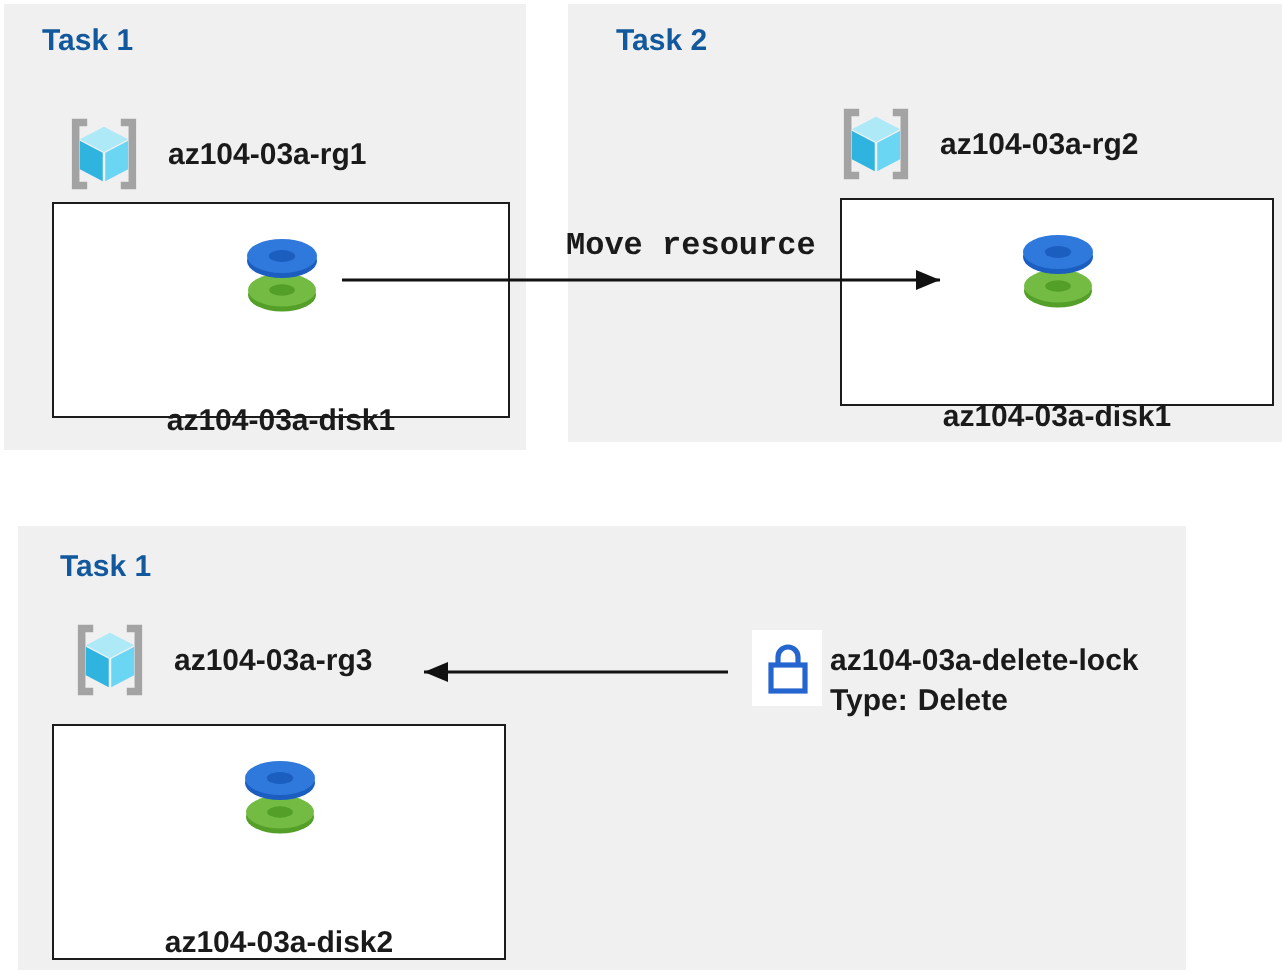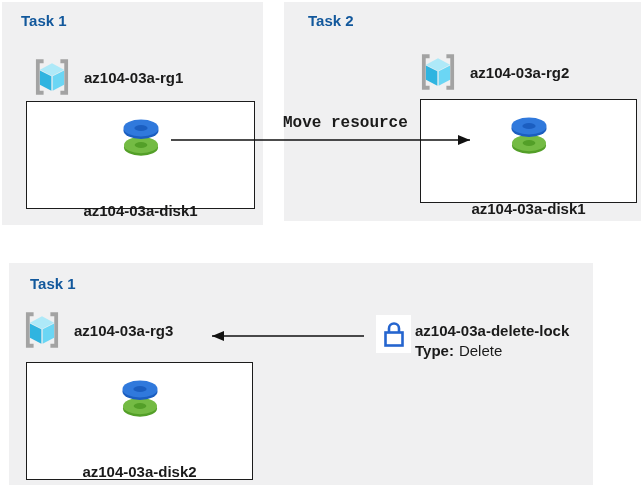--- a/index.html
+++ b/index.html
@@ -12,21 +12,21 @@
   #task3-panel { left:9px;   top:263px; width:584px; height:222px; }
 
   .task-title { position:absolute; font-size:15px; font-weight:700; color:var(--title-blue,#12589c); white-space:nowrap; }
   #task1-panel .task-title { left:19px; top:10px; }
   #task2-panel .task-title { left:24px; top:10px; }
   #task3-panel .task-title { left:21px; top:12px; }
 
   .rg-group { position:absolute; display:flex; align-items:center; gap:11px; }
   #task1-panel .rg-group { left:29px;  top:54px; }
   #task2-panel .rg-group { left:133px; top:49px; }
-  #task3-panel .rg-group { left:12px;  top:46px; }
+  #task3-panel .rg-group { left:25px;  top:46px; }
   .rg-icon { width:42px; height:42px; display:block; }
   .rg-label { font-size:15px; font-weight:700; white-space:nowrap; }
 
   .resource-box { position:absolute; background:#ffffff; border:1.6px solid var(--box-border,#1c1c1c); }
   #task1-panel .resource-box { left:24px;  top:99px; width:229px; height:108px; }
   #task2-panel .resource-box { left:136px; top:97px; width:217px; height:104px; }
   #task3-panel .resource-box { left:17px;  top:99px; width:227px; height:118px; }
 
   .disk-icon { position:absolute; left:50%; transform:translateX(-50%); top:15px; width:48px; height:42px; }
   .resource-label { position:absolute; left:0; width:100%; top:59px; text-align:center; font-size:15px; font-weight:700; white-space:nowrap;margin-top:41px; }
@@ -35,21 +35,21 @@
   #arrows line { stroke:var(--arrow,#111111); stroke-width:1.6; }
   #arrows .head { fill:var(--arrow,#111111); }
 
   #move-label { position:absolute; left:283px; top:114px; font-size:16px; font-weight:700; white-space:nowrap;font-family:Liberation Mono, monospace; }
 
   #lock-chip { position:absolute; left:376px; top:315px; width:35px; height:38px; background:#ffffff;
                display:flex; align-items:center; justify-content:center; }
   #lock-text { position:absolute; left:415px; top:321px; font-size:15px; line-height:20px; }
   #lock-name { font-weight:700; white-space:nowrap; }
   #lock-type .t-label { font-weight:700; }
-  #lock-type .t-value { font-weight:400; margin-left:5px; }
+  #lock-type .t-value { font-weight:700; margin-left:5px; }
 
   
   .bracket    { stroke:var(--bracket-gray,#a3a3a3); stroke-width:3.6; fill:none; }
   .cube-top   { fill:var(--cube-top,#aee9f8); }
   .cube-left  { fill:var(--cube-left,#2fb4e0); }
   .cube-right { fill:var(--cube-right,#6bd6f4); }
   .disk-blue      { fill:var(--disk-blue,#3079dc); }
   .disk-blue-dk   { fill:var(--disk-blue-dark,#1b5ec0); }
   .disk-green     { fill:var(--disk-green,#74bb44); }
   .disk-green-dk  { fill:var(--disk-green-dark,#539f28); }

